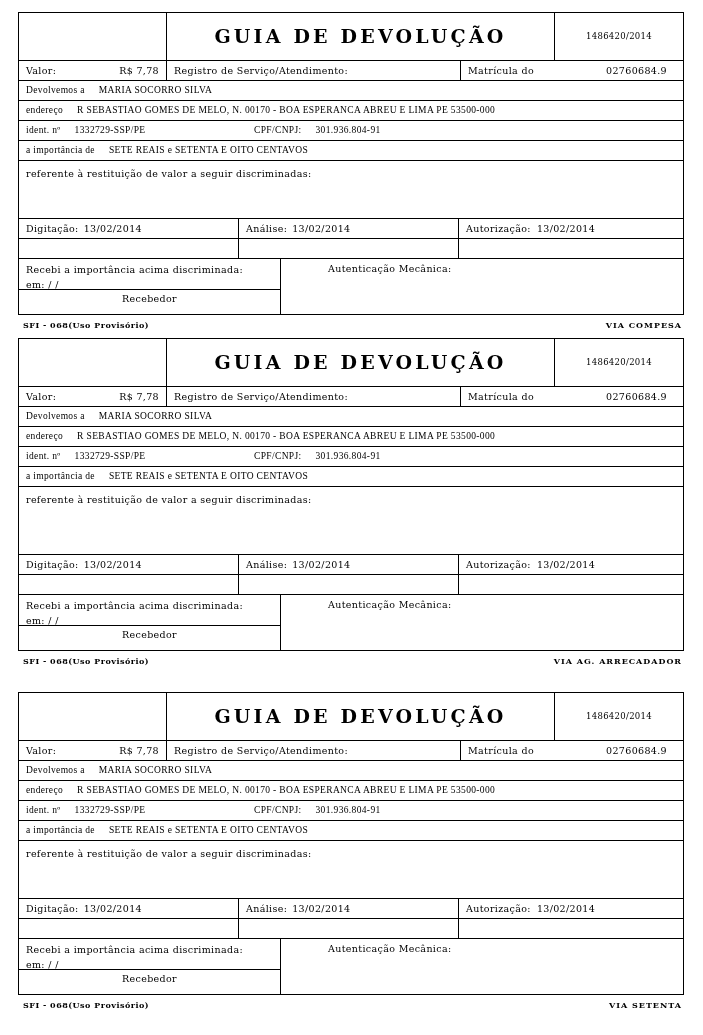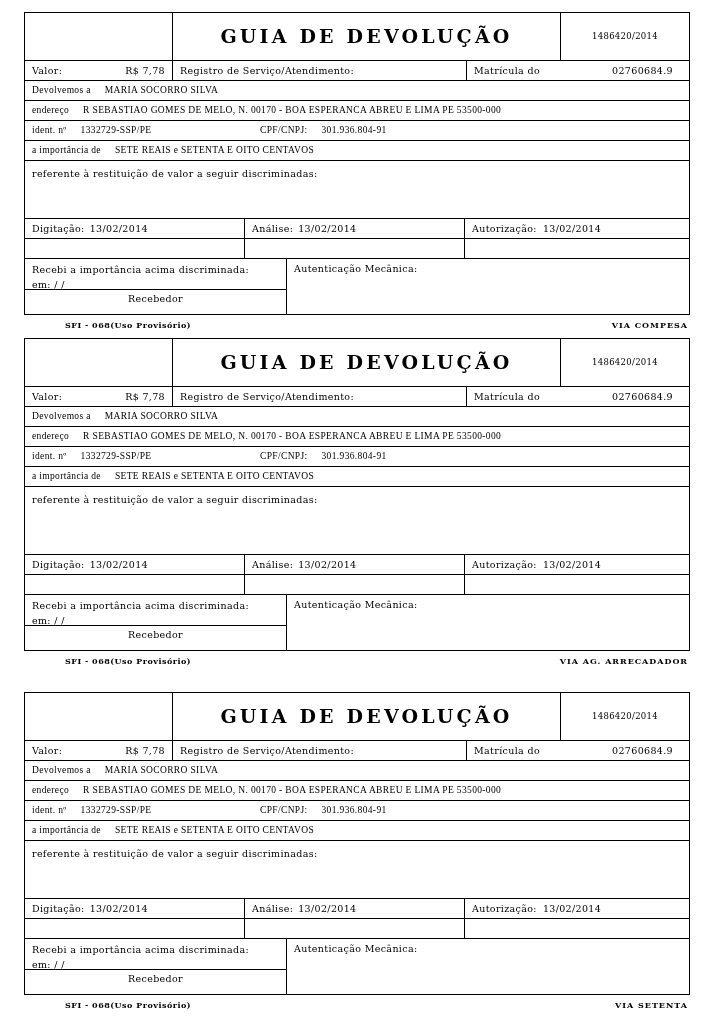--- a/index.html
+++ b/index.html
@@ -20,21 +20,21 @@
   .page {
     position: relative;
     width: 703px;
     height: 1035px;
     box-sizing: border-box;
   }
 
   
   .voucher {
     position: absolute;
-    left: 24px;
+    left: 18px;
     width: 666px;
     box-sizing: border-box;
   }
 
   .frame {
     border: 1.6px solid #000;
     box-sizing: border-box;
     width: 100%;
   }
 
@@ -123,21 +123,21 @@
   .r-dates .d2 { flex: 0 0 220px; }
   .r-dates .d3 { flex: 1 1 auto; border-right: none; }
 
   
   .r-blank { height: 20px; }
   .r-blank .b1 { flex: 0 0 220px; }
   .r-blank .b2 { flex: 0 0 220px; }
   .r-blank .b3 { flex: 1 1 auto; border-right: none; }
 
   
-  .r-recebi { display: flex; }
+  .r-recebi { display: flex; gap: 40px; }
   .recebi-left {
     width: 262px;
     flex: 0 0 262px;
     border-right: 1.6px solid #000;
     box-sizing: border-box;
   }
   .recebi-text {
     padding: 4px 7px 3px 7px;
     font-size: 9.5px;
     line-height: 1.55;
@@ -163,21 +163,20 @@
   
   .foot {
     display: flex;
     justify-content: space-between;
     align-items: flex-start;
     font-size: 8px;
     font-weight: bold;
     letter-spacing: 0.5px;
     padding: 5px 2px 0 5px;
     box-sizing: border-box;
-    margin-left: 36px;
   }
   .foot .via { letter-spacing: 1px; }
   .sp-l { padding-left: 14px; }
 </style>
 </head>
 <body>
 
 <div class="page">
 
   <div class="voucher" style="top:12px;">

